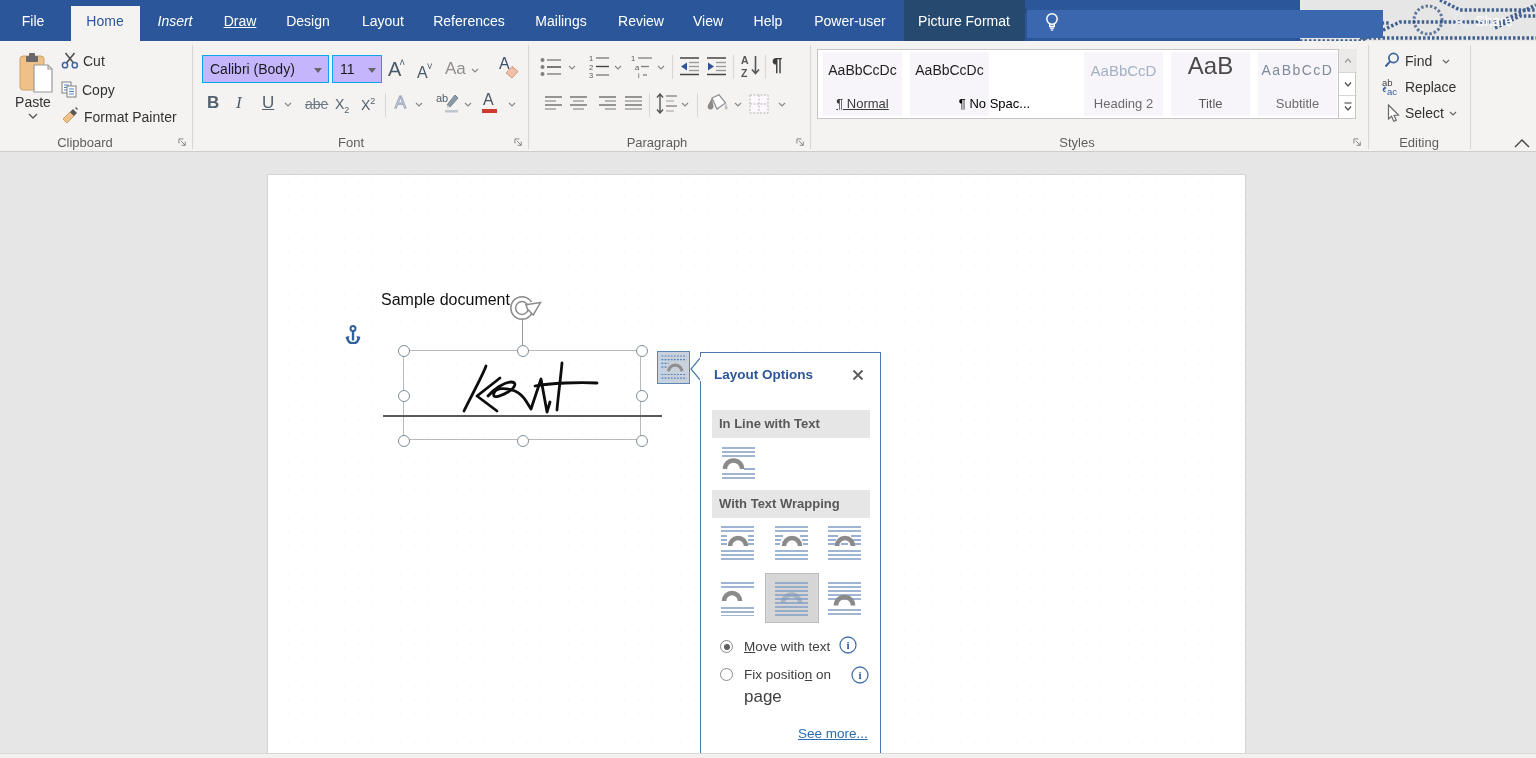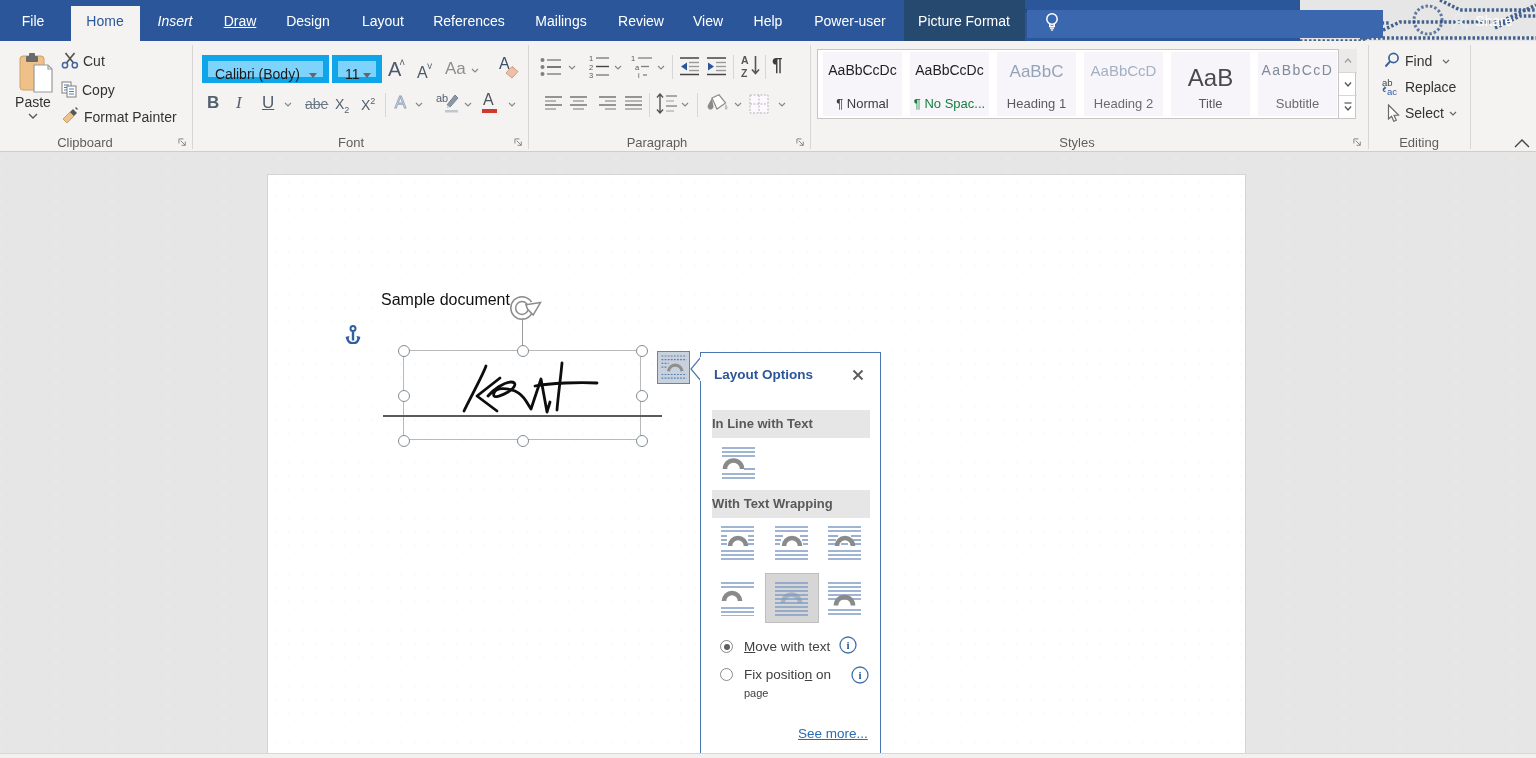--- a/index.html
+++ b/index.html
@@ -11,31 +11,31 @@
 .tab { position:absolute; top:0; height:41px; line-height:42px; color:#fff; font-size:14px; transform:translateX(-50%); white-space:nowrap; }
 #hometab { position:absolute; left:71px; top:6px; width:69px; height:35px; background:#f4f3f2; }
 #pftab { position:absolute; left:904px; top:0; width:121px; height:41px; background:#26496f; }
 #tellme { position:absolute; left:1027px; top:10px; width:356px; height:28px; background:#3a67ae; }
 
 #ribbon { position:absolute; left:0; top:41px; width:1536px; height:111px; background:#f4f3f2; border-bottom:1px solid #cfcdcc; }
 .vsep { position:absolute; width:1px; background:#d8d6d4; top:4px; height:104px; }
 .glabel { position:absolute; font-size:13px; color:#605e5c; transform:translateX(-50%); top:94px; white-space:nowrap; }
 .dlg { position:absolute; width:10px; height:10px; top:97px; }
 .rtxt { position:absolute; font-size:14px; color:#333; white-space:nowrap; }
-.combo { position:absolute; background:#7dd3fc; border:6px solid #0ea5e9; }
+.combo { position:absolute; background:#c4b5fd; border:1px solid #0ea5e9; }
 
 #canvas { position:absolute; left:0; top:152px; width:1536px; height:601px;
   background-color:#e6e6e6;
   background-image:radial-gradient(#dcdcdc 0.6px, transparent 0.75px);
   background-size:14px 14px; }
 #page { position:absolute; left:267px; top:22px; width:979px; height:579px; background:#fff; background-image:radial-gradient(#ededed 0.6px, transparent 0.75px); background-size:14px 14px; border:1px solid #d4d4d4; border-bottom:none; }
 #statusstrip { position:absolute; left:0; top:753px; width:1536px; height:5px; background:#f2f1f0; border-top:1px solid #d8d8d8; }
 
 #panel { position:absolute; left:700px; top:352px; width:181px; height:401px; background:#fff; border:1px solid #4a77ad; border-bottom:none; }
-.phead { position:absolute; left:11px; width:158px; height:28px; background:#e6e6e6; color:#595959; font-weight:bold; font-size:13px; line-height:28px; }
+.phead { position:absolute; left:11px; width:158px; height:28px; background:#e6e6e6; color:#595959; font-weight:bold; font-size:13px; line-height:28px; padding-left:7px; }
 .stycard { position:absolute; top:11px; width:79px; height:64px; background:#f7f5fa; text-align:center; }
 .stysample { margin-top:10px; white-space:nowrap; overflow:hidden; }
 .stylabel { position:absolute; bottom:5px; width:100%; font-size:13px; white-space:nowrap; overflow:hidden; }
 .handle { position:absolute; width:12px; height:12px; border-radius:50%; background:#fff; border:1.7px solid #7f8d97; }
 .wicon line { stroke:#7f9cc5; stroke-width:1.6; }
 .wicon path.arch { fill:none; stroke:#8a8a8a; stroke-width:4.6; }
 </style>
 </head>
 <body>
 
@@ -299,36 +299,32 @@
       <path d="M1 1 L4 4 L7 1" fill="none" stroke="#888" stroke-width="1.2"></path>
     </svg>
   <div class="glabel" style="left:657px;">Paragraph</div>
   <svg class="dlg" style="left:796px;" width="11" height="11" viewBox="0 0 11 11">
       <path d="M1 1 L6 1 M1 1 L1 6 M3 3 L8 8 M8 4 L8 8 L4 8" stroke="#8a8886" fill="none" stroke-width="1.1"></path>
     </svg>
 
   <div class="abs" style="left:817px;top:8px;width:539px;height:70px;background:#fff;border:1px solid #c8c6c4;"></div>
   <div class="stycard" style="left:823px;">
     <div class="stysample" style="font-size:14px;color:#1f1f1f;">AaBbCcDc</div>
-    <div class="stylabel" style="color:#3b3b3b;">¶ Normal</div>
+    <div class="stylabel" style="color:#3b3b3b;text-decoration:underline;">¶ Normal</div>
   </div>
   <div class="stycard" style="left:910px;">
     <div class="stysample" style="font-size:14px;color:#1f1f1f;">AaBbCcDc</div>
-    <div class="stylabel" style="color:#15803d;">¶ No Spac...</div>
-  </div>
-  <div class="stycard" style="left:997px;">
-    <div class="stysample" style="font-size:17px;color:#94a4b8;">AaBbC⁢</div>
-    <div class="stylabel" style="color:#5b5b5b;">Heading 1</div>
+    <div class="stylabel" style="color:#000000;margin-left:45px;">¶ No Spac...</div>
   </div>
   <div class="stycard" style="left:1084px;">
     <div class="stysample" style="font-size:15px;color:#a3b1c2;">AaBbCcD</div>
     <div class="stylabel" style="color:#6b6b6b;">Heading 2</div>
   </div>
   <div class="stycard" style="left:1171px;">
-    <div class="stysample" style="font-size:24px;color:#4a4a4a;margin-top:14px;line-height:24px;">AaB</div>
+    <div class="stysample" style="font-size:24px;color:#4a4a4a;margin-top:2px;line-height:24px;">AaB</div>
     <div class="stylabel" style="color:#5b5b5b;">Title</div>
   </div>
   <div class="stycard" style="left:1258px;">
     <div class="stysample" style="font-size:14px;color:#7e8b99;letter-spacing:1.5px;">AaBbCcD</div>
     <div class="stylabel" style="color:#6b6b6b;">Subtitle</div>
   </div>
   <div class="abs" style="left:1338px;top:8px;width:18px;height:70px;border-left:1px solid #c8c6c4;">
     <div class="abs" style="left:0;top:0;width:18px;height:24px;background:#eceae8;border-bottom:1px solid #d8d6d4;">
         <svg class="abs" style="left:5px;top:9px;" width="8" height="5" viewBox="0 0 8 5">
           <path d="M1 4.5 L4 1 L7 4.5" fill="none" stroke="#a0a0a0" stroke-width="1.3"></path>
@@ -534,21 +530,21 @@
 
   <div class="abs" style="left:19px;top:287px;width:13px;height:13px;border-radius:50%;border:1px solid #8a8a8a;background:#fff;"></div>
   <div class="abs" style="left:22.5px;top:290.5px;width:6px;height:6px;border-radius:50%;background:#5f5f5f;"></div>
   <div class="abs" style="left:43px;top:286px;font-size:13.5px;color:#404040;"><span style="text-decoration:underline;">M</span>ove with text</div>
   <svg class="abs" style="left:138px;top:283px;" width="18" height="18" viewBox="0 0 18 18">
     <circle cx="9" cy="9" r="8" fill="none" stroke="#4472a8" stroke-width="1.3"></circle>
     <text x="9" y="13" text-anchor="middle" font-size="11" font-weight="bold" fill="#2b579a" font-family="Liberation Serif">i</text>
   </svg>
   <div class="abs" style="left:19px;top:315px;width:13px;height:13px;border-radius:50%;border:1px solid #8a8a8a;background:#fff;"></div>
   <div class="abs" style="left:43px;top:314px;font-size:13.5px;color:#404040;">Fix positio<span style="text-decoration:underline;">n</span> on</div>
-  <div class="abs" style="left:43px;top:334px;font-size:11px;color:#404040;">page</div>
+  <div class="abs" style="left:43px;top:334px;font-size:17px;color:#404040;">page</div>
   <svg class="abs" style="left:150px;top:313px;" width="18" height="18" viewBox="0 0 18 18">
     <circle cx="9" cy="9" r="8" fill="none" stroke="#4472a8" stroke-width="1.3"></circle>
     <text x="9" y="13" text-anchor="middle" font-size="11" font-weight="bold" fill="#2b579a" font-family="Liberation Serif">i</text>
   </svg>
   <div class="abs" style="left:97px;top:373px;font-size:13.5px;color:#2b6cb0;text-decoration:underline;">See more...</div>
 </div>
 
 <svg class="abs" style="left:690px;top:357px;" width="11" height="24" viewBox="0 0 11 24">
   <path d="M11 0 L1 12 L11 24" fill="#fff" stroke="#4a77ad" stroke-width="1.2"></path>
   <rect x="10" y="0" width="1" height="24" fill="#fff"></rect>

